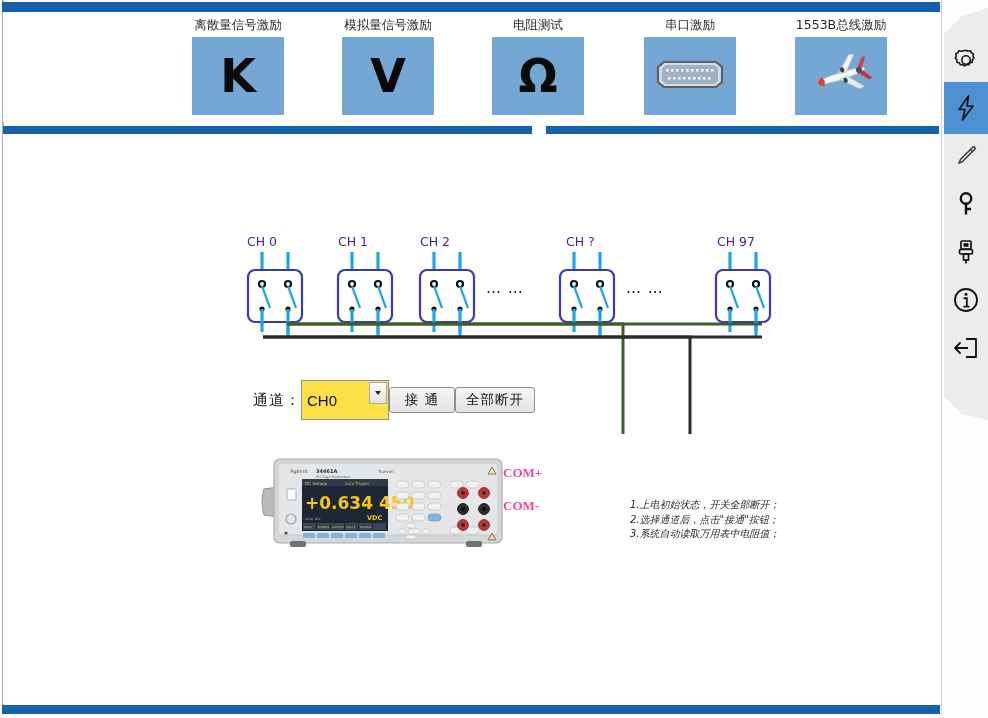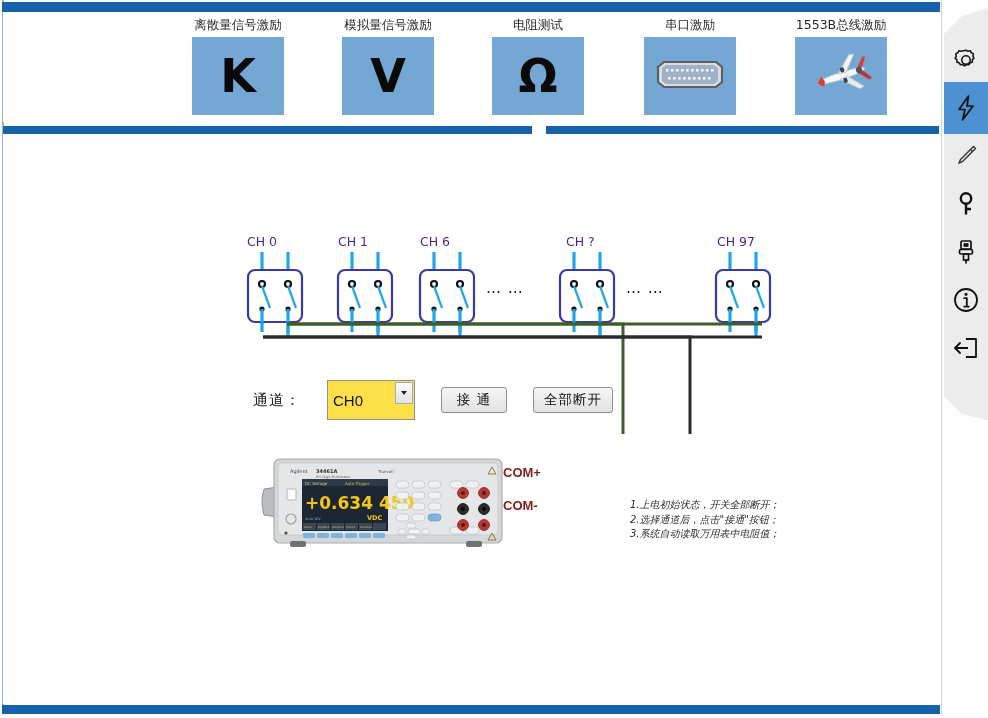--- a/index.html
+++ b/index.html
@@ -73,21 +73,21 @@
     font-family:"DejaVu Sans","Liberation Sans",sans-serif;
     white-space:nowrap;
   }
   .dots{
     position:absolute;font-size:15px;color:#1a1a1a;letter-spacing:1px;
     font-family:"DejaVu Sans","Liberation Sans",sans-serif;
   }
   
   .ctrl-row{
     position:absolute;left:250px;top:246px;
-    display:flex;align-items:center;gap:26px;
+    display:flex;align-items:center;gap:0;
   }
   .ctrl-label{
     font-size:15px;color:#1a1a1a;letter-spacing:1px;
     font-family:"DejaVu Sans","Liberation Sans",sans-serif;
   }
   .combo{
     position:relative;width:88px;height:40px;
     border:1px solid #8d9196;background:#fde047;
     box-sizing:border-box;display:flex;align-items:center;cursor:pointer;
   }
@@ -111,22 +111,22 @@
     border:1px solid #8b8f94;border-radius:3px;
     background:linear-gradient(#f6f6f6,#e2e2e2);
     font-size:13.5px;color:#101010;cursor:pointer;
     font-family:"DejaVu Sans","Liberation Sans",sans-serif;
     display:flex;align-items:center;justify-content:center;
     letter-spacing:1px;
     box-sizing:border-box;
   }
   
   .com-label{
-    position:absolute;font-size:13px;font-weight:bold;color:#7f1d1d;
-    font-family:Liberation Sans, sans-serif;
+    position:absolute;font-size:13px;font-weight:bold;color:#ec4899;
+    font-family:Liberation Serif, serif;
   }
   .notes{
     position:absolute;left:627px;top:364px;
     font-size:10px;color:#2b2b2b;line-height:14.5px;
     font-family:"DejaVu Sans","Liberation Sans",sans-serif;
     white-space:nowrap;
     font-style:italic;
   }
   
   .sidebar{
@@ -232,21 +232,21 @@
 
   </div>
 
   <div class="sep-left"></div>
   <div class="sep-right"></div>
 
   <div class="canvas">
 
     <div class="ch-label" style="left:244px;top:100px">CH 0</div>
     <div class="ch-label" style="left:335px;top:100px">CH 1</div>
-    <div class="ch-label" style="left:417px;top:100px">CH 6</div>
+    <div class="ch-label" style="left:417px;top:100px">CH 2</div>
     <div class="ch-label" style="left:563px;top:100px">CH ?</div>
     <div class="ch-label" style="left:714px;top:100px">CH 97</div>
 
     <div class="dots" style="left:483px;top:145px">… …</div>
     <div class="dots" style="left:623px;top:145px">… …</div>
 
     <svg width="936" height="300" style="position:absolute;left:0;top:0">
       <defs>
         <g id="relay">
 

